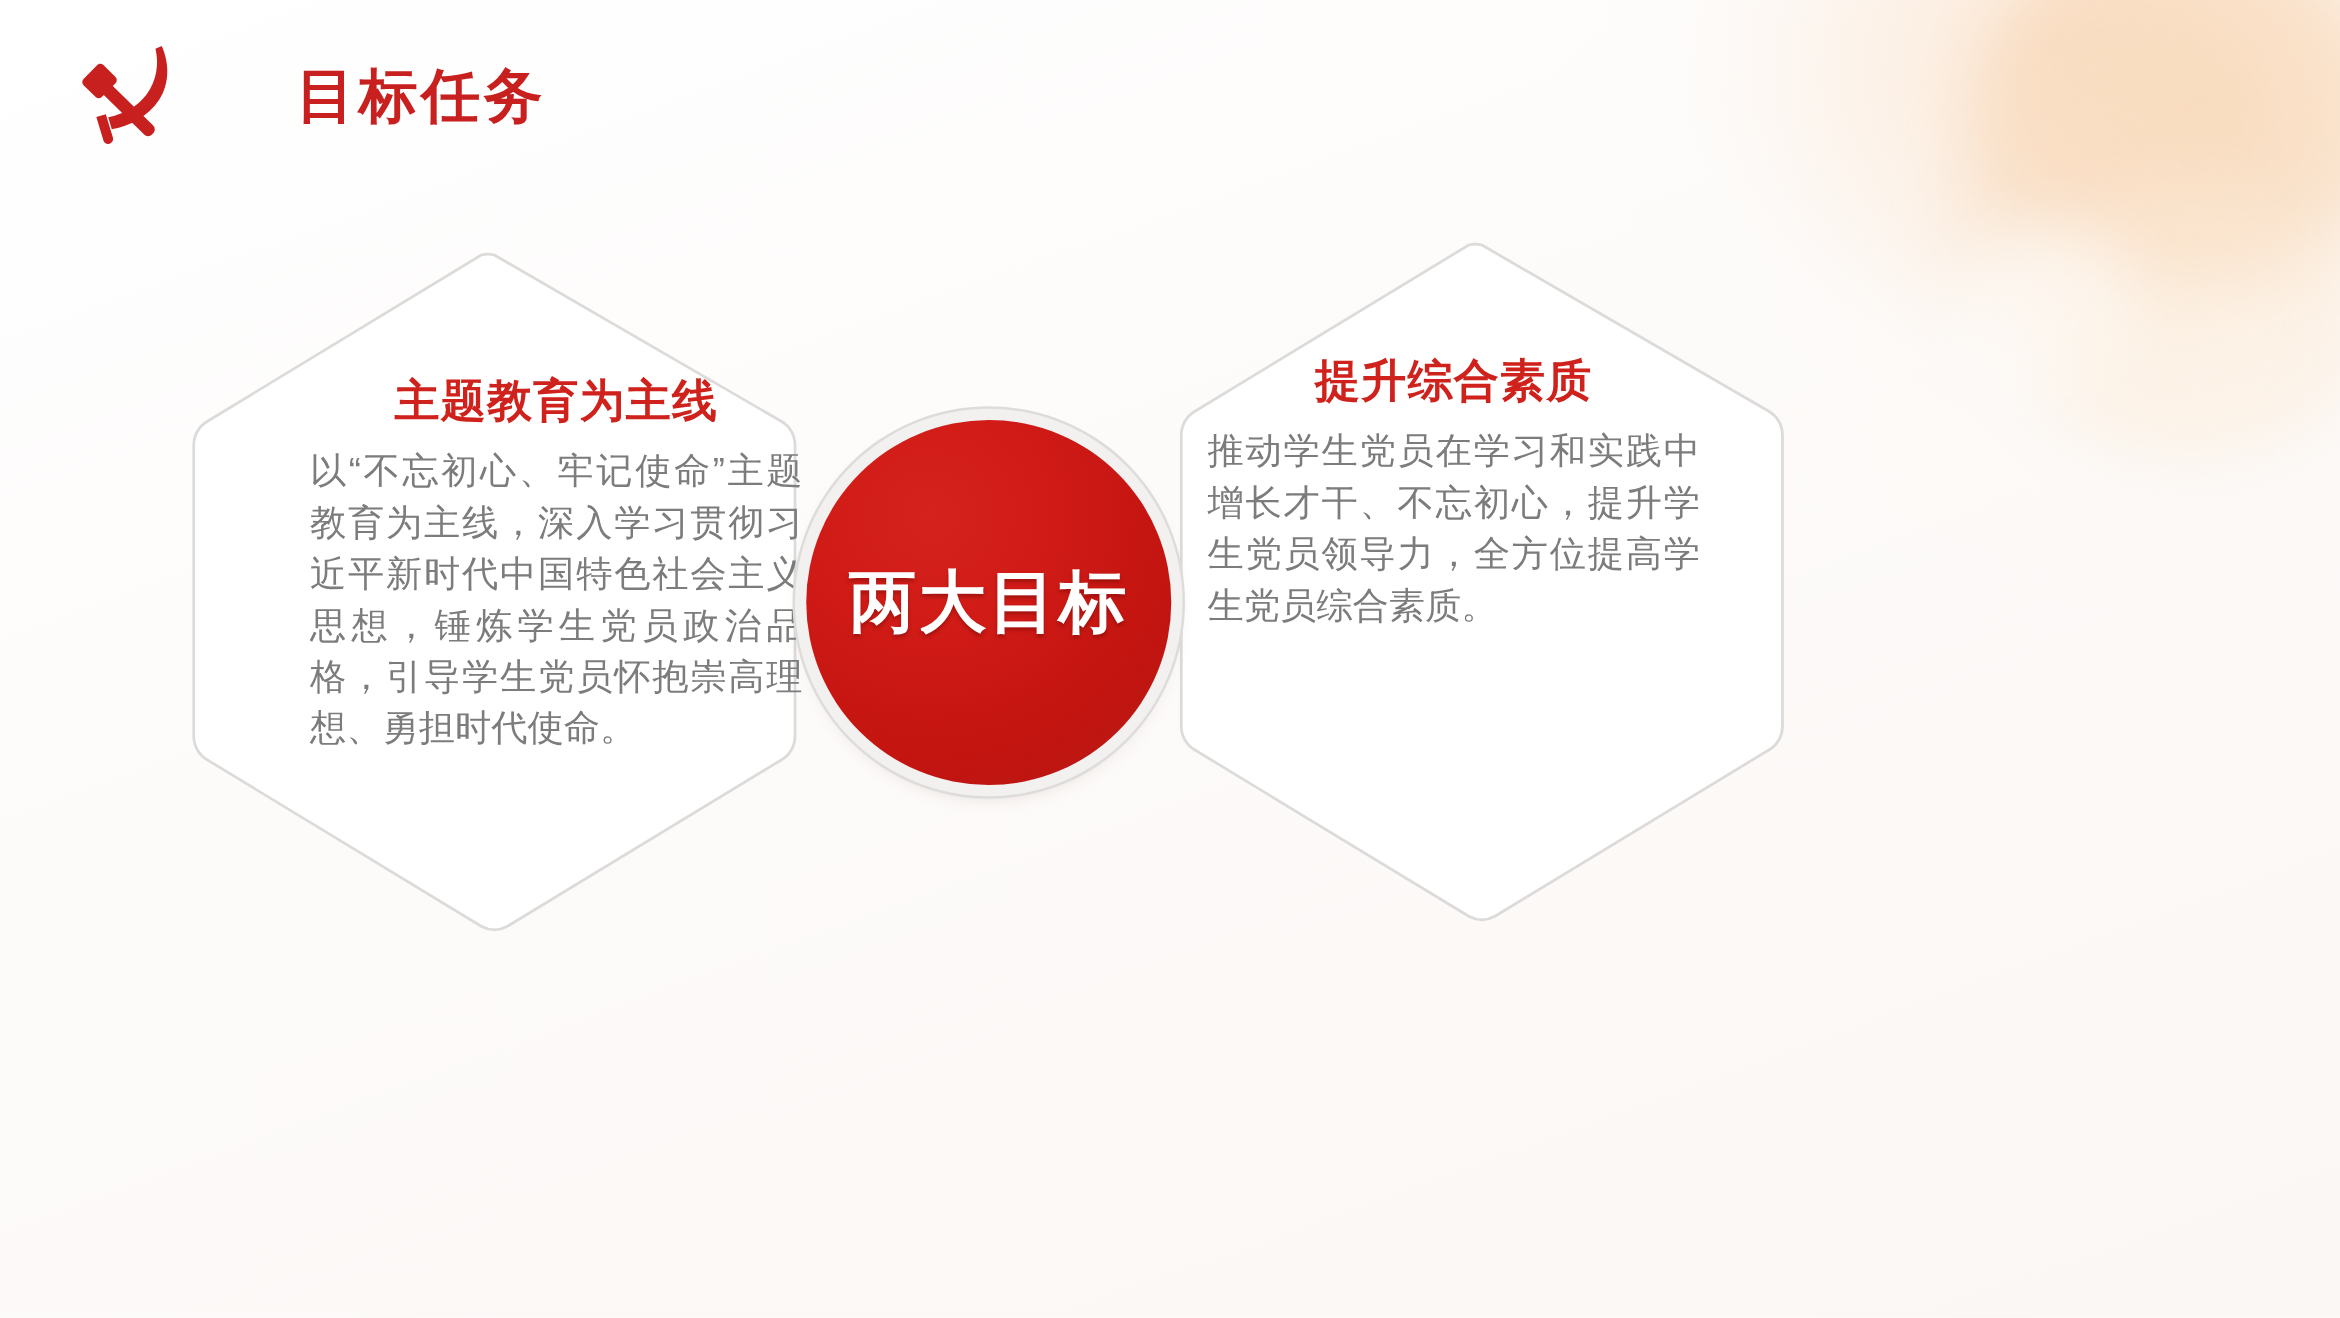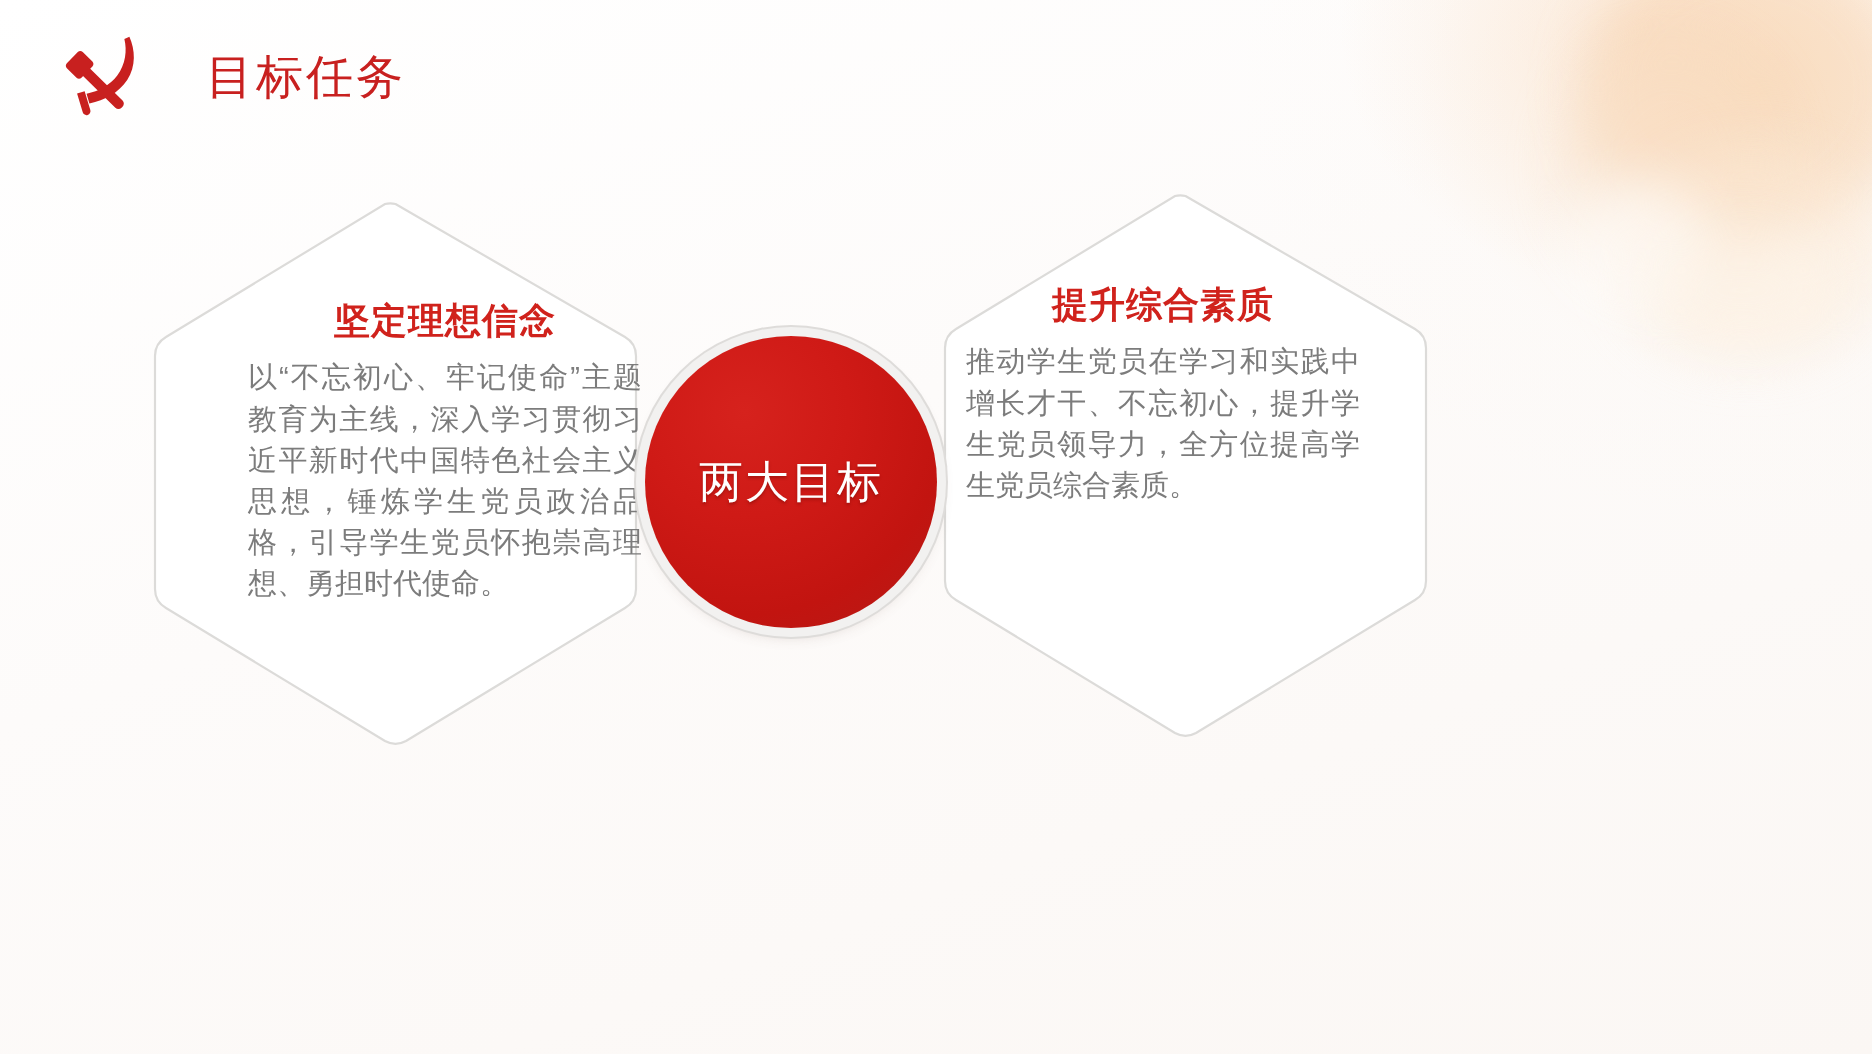--- a/index.html
+++ b/index.html
@@ -46,23 +46,23 @@
     display: flex;
     align-items: center;
     height: 84px;
   }
   #emblem {
     width: 92px;
     height: 84px;
     display: block;
   }
   #page-title {
-    margin-left: 58px;
+    margin-left: 89px;
     font-size: 47px;
-    font-weight: 400;
+    font-weight: 700;
     color: #c8201f;
     letter-spacing: 3px;
     line-height: 1;
     white-space: nowrap;
   }
 
   
   .hex {
     position: absolute;
     width: 515px;
@@ -115,22 +115,22 @@
     box-shadow:
       0 0 0 9px #f2f1f0,
       0 0 0 11px #dedcda,
       0 6px 16px rgba(120,90,80,0.30);
     display: flex;
     align-items: center;
     justify-content: center;
     z-index: 5;
   }
   #center-label {
-    font-size: 44px;
-    font-weight: 400;
+    font-size: 54px;
+    font-weight: 700;
     color: #ffffff;
     letter-spacing: 2px;
     line-height: 1;
     white-space: nowrap;
     text-shadow: 0 2px 3px rgba(110,10,6,0.45);
     text-align: center;
   }
 </style>
 </head>
 <body>
@@ -166,21 +166,21 @@
     </svg>
   </div>
 
   <div class="hex" id="hex-right">
     <svg viewBox="0 0 515 565" aria-hidden="true">
       <path d="M257.5 14 L487 147 a22 22 0 0 1 11 19 L498 399 a22 22 0 0 1 -11 19 L268 551 a22 22 0 0 1 -21 0 L28 418 a22 22 0 0 1 -11 -19 L17 166 a22 22 0 0 1 11 -19 L247 14 a22 22 0 0 1 10.5 0 Z" fill="#ffffff" stroke="#dcdbd9" stroke-width="2.2"></path>
     </svg>
   </div>
 
   <div class="panel" id="panel-left">
-    <div class="panel-title">坚定理想信念</div>
+    <div class="panel-title">主题教育为主线</div>
     <div class="panel-body">以“不忘初心、牢记使命”主题教育为主线，深入学习贯彻习近平新时代中国特色社会主义思想，锤炼学生党员政治品格，引导学生党员怀抱崇高理想、勇担时代使命。</div>
   </div>
 
   <div class="panel" id="panel-right">
     <div class="panel-title">提升综合素质</div>
     <div class="panel-body">推动学生党员在学习和实践中增长才干、不忘初心，提升学生党员领导力，全方位提高学生党员综合素质。</div>
   </div>
 
   <div id="center-circle">
     <div id="center-label">两大目标</div>

